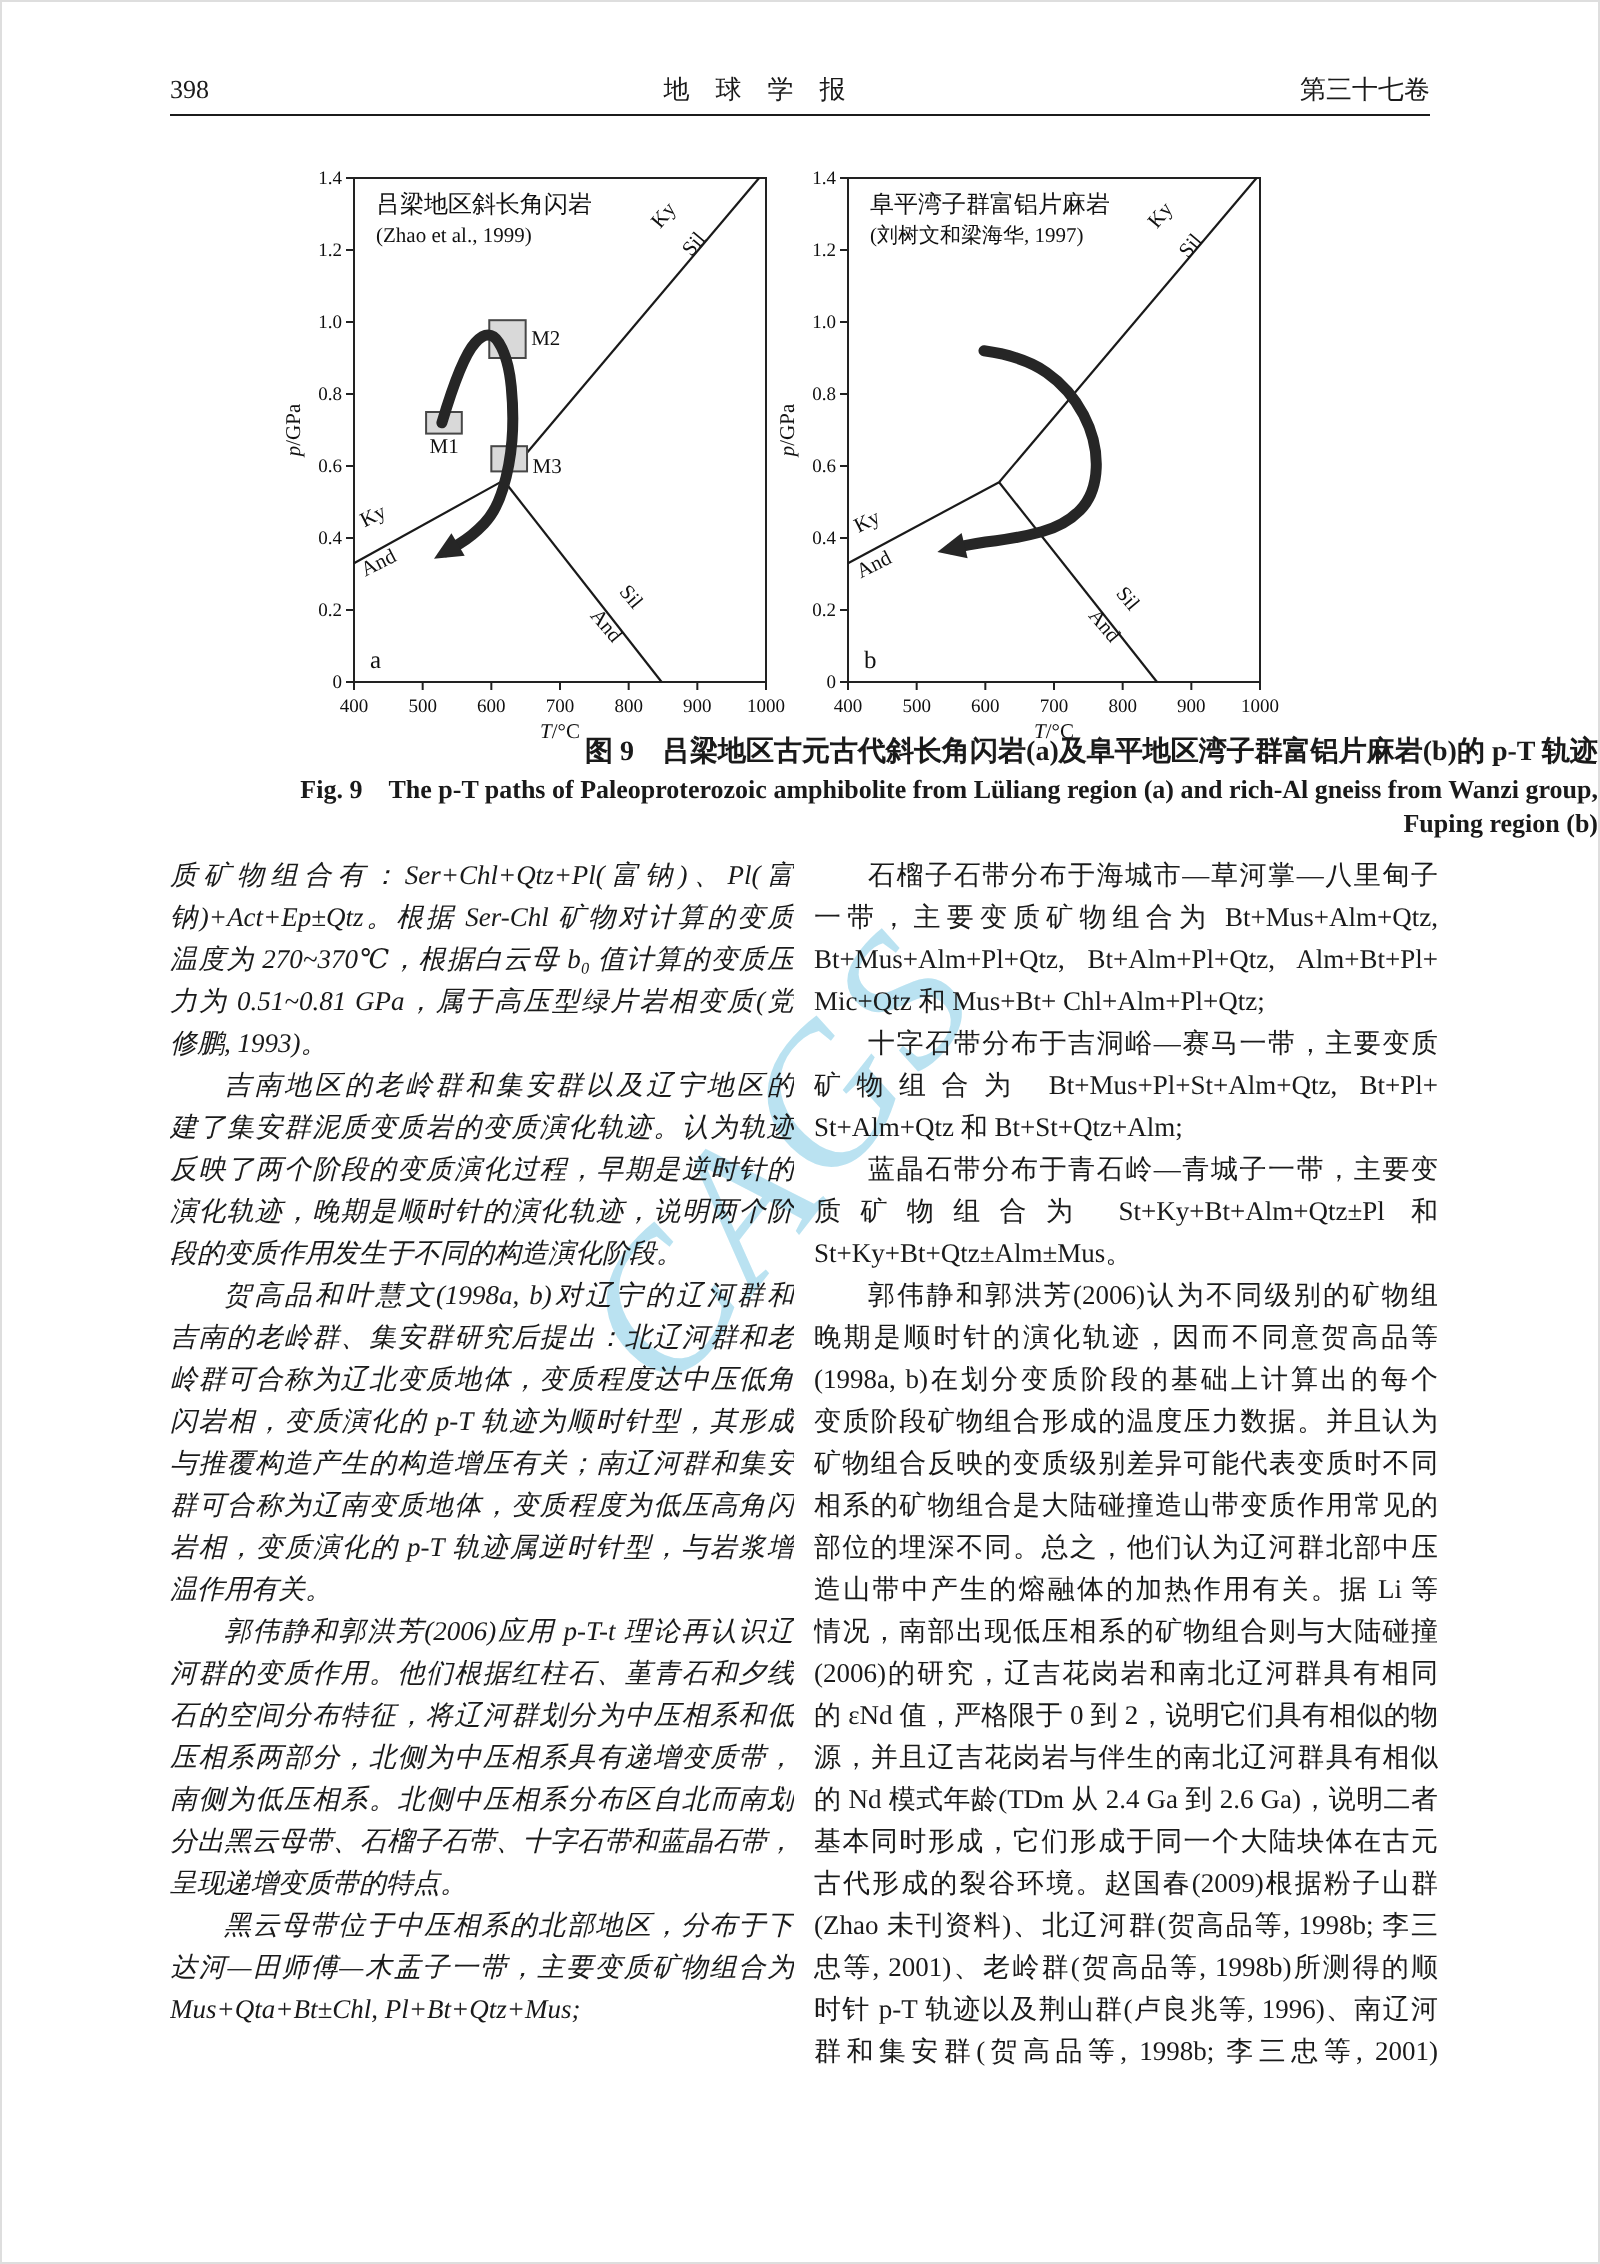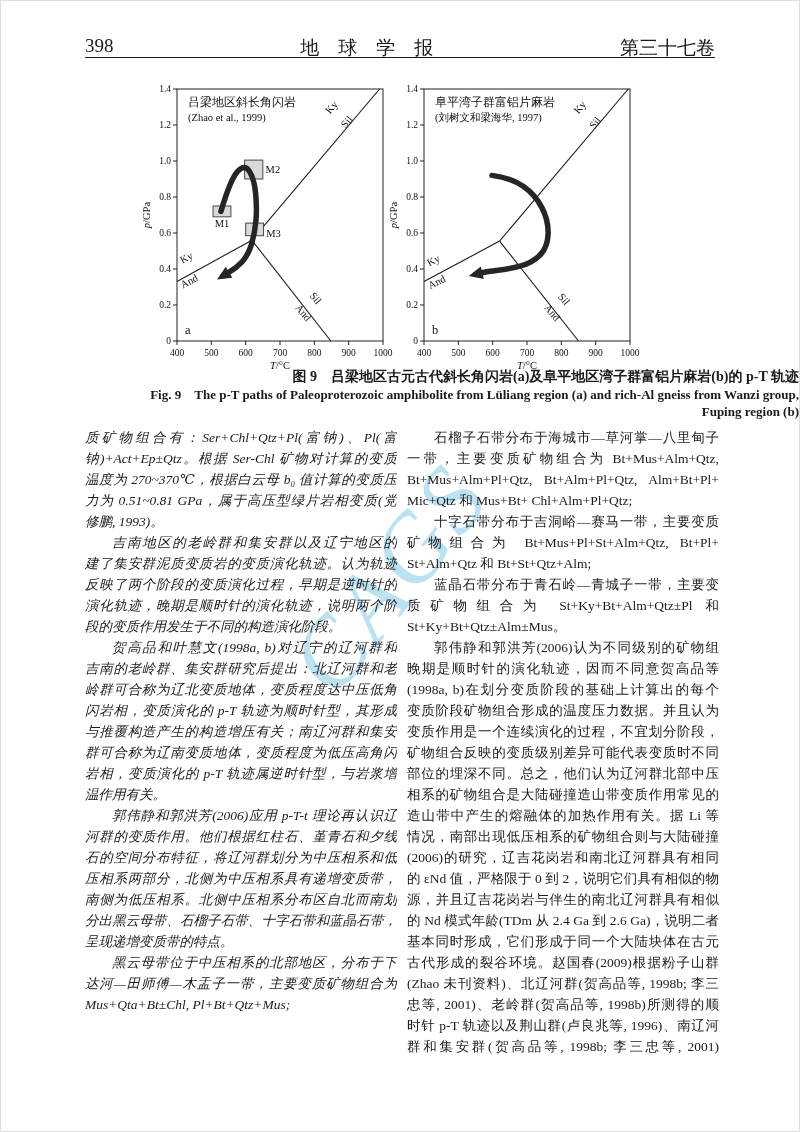--- a/index.html
+++ b/index.html
@@ -2,22 +2,22 @@
 <html><head>
 <meta charset="utf-8">
 <style>
   html,body{margin:0;padding:0;}
   body{width:800px;height:1132px;background:#f2f2f2;overflow:hidden;
        font-family:"Liberation Serif","DejaVu Serif",serif;color:#1a1a1a;}
   .page{position:absolute;left:0;top:0;width:798px;height:1130px;
         background:#ffffff;border:1px solid #dedede;}
   
   .header{position:absolute;left:84px;right:84px;top:34px;height:20px;
-          display:flex;justify-content:space-between;align-items:flex-start;
-          font-size:19px;z-index:2;}
+          display:flex;justify-content:space-between;align-items:center;
+          font-size:13px;z-index:2;}
   .header-rule{position:absolute;left:84px;right:84px;top:56px;
                border-top:1.5px solid #1b1b1b;z-index:2;}
   
   .chart{position:absolute;top:82px;z-index:2;}
   #chart-a{left:140px;}
   #chart-b{left:387px;}
   svg text{font-family:"Liberation Serif","DejaVu Serif",serif;fill:#111;}
   .caption{position:absolute;left:0;right:0;top:367px;text-align:right;
            font-weight:bold;z-index:2;}
   .caption .cn{font-size:14px;line-height:18px;}
@@ -200,24 +200,23 @@
       <div class="line ind">十字石带分布于吉洞峪—赛马一带，主要变质</div>
       <div class="line">矿物组合为 Bt+Mus+Pl+St+Alm+Qtz, Bt+Pl+</div>
       <div class="line pl">St+Alm+Qtz 和 Bt+St+Qtz+Alm;</div>
       <div class="line ind">蓝晶石带分布于青石岭—青城子一带，主要变</div>
       <div class="line">质矿物组合为 St+Ky+Bt+Alm+Qtz±Pl 和</div>
       <div class="line pl">St+Ky+Bt+Qtz±Alm±Mus。</div>
       <div class="line ind">郭伟静和郭洪芳(2006)认为不同级别的矿物组</div>
       <div class="line">晚期是顺时针的演化轨迹，因而不同意贺高品等</div>
       <div class="line">(1998a, b)在划分变质阶段的基础上计算出的每个</div>
       <div class="line">变质阶段矿物组合形成的温度压力数据。并且认为</div>
-      <div class="line">变质作用是一个连续演化的过程，不宜划分阶段，</div>
       <div class="line">矿物组合反映的变质级别差异可能代表变质时不同</div>
+      <div class="line">相系的矿物组合是大陆碰撞造山带变质作用常见的</div>
       <div class="line">部位的埋深不同。总之，他们认为辽河群北部中压</div>
-      <div class="line">相系的矿物组合是大陆碰撞造山带变质作用常见的</div>
       <div class="line">造山带中产生的熔融体的加热作用有关。据 Li 等</div>
       <div class="line">情况，南部出现低压相系的矿物组合则与大陆碰撞</div>
       <div class="line">(2006)的研究，辽吉花岗岩和南北辽河群具有相同</div>
       <div class="line">的 εNd 值，严格限于 0 到 2，说明它们具有相似的物</div>
       <div class="line">源，并且辽吉花岗岩与伴生的南北辽河群具有相似</div>
       <div class="line">的 Nd 模式年龄(TDm 从 2.4 Ga 到 2.6 Ga)，说明二者</div>
       <div class="line">基本同时形成，它们形成于同一个大陆块体在古元</div>
       <div class="line">古代形成的裂谷环境。赵国春(2009)根据粉子山群</div>
       <div class="line">(Zhao 未刊资料)、北辽河群(贺高品等, 1998b; 李三</div>
       <div class="line">忠等, 2001)、老岭群(贺高品等, 1998b)所测得的顺</div>

